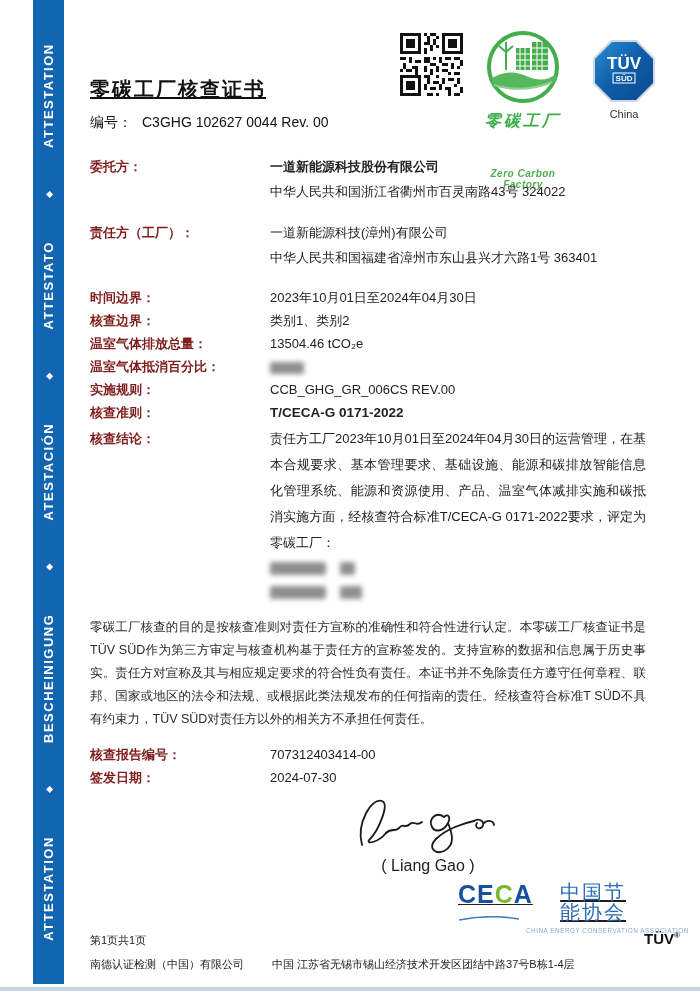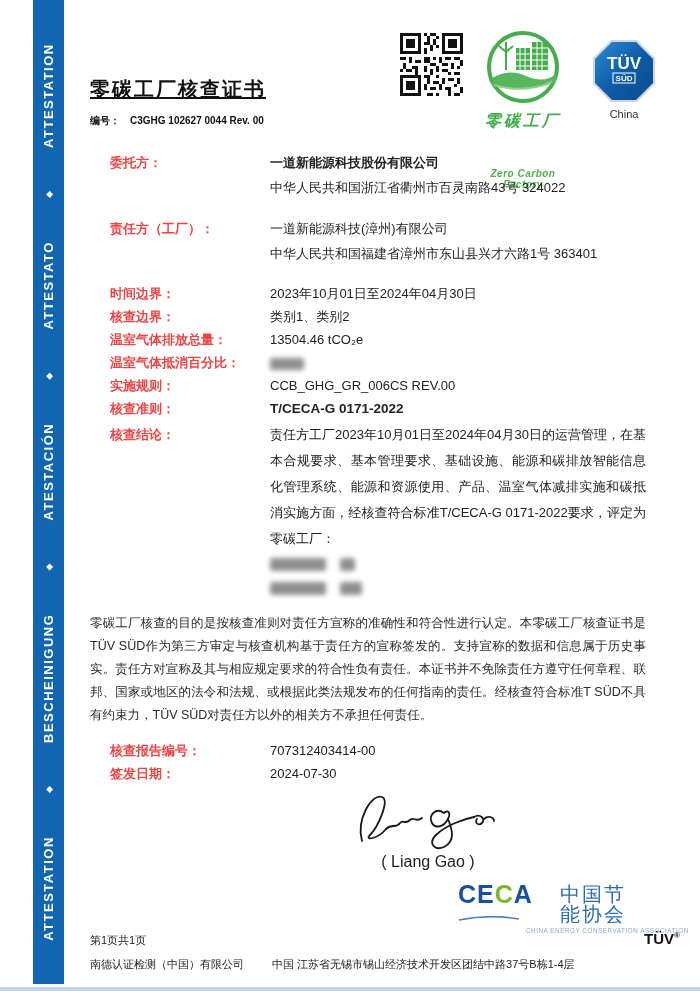--- a/index.html
+++ b/index.html
@@ -17,39 +17,39 @@
     position:absolute;top:0;left:0;width:984px;height:31px;
     transform:rotate(-90deg) translateX(-984px);transform-origin:0 0;
     display:flex;align-items:center;justify-content:space-evenly;
     color:#fff;font-weight:bold;font-size:13px;letter-spacing:1.5px;white-space:nowrap;
   }
   .sideband-inner .diamond{font-size:9px;letter-spacing:0;}
 
   
   .content{position:absolute;left:90px;top:76px;width:556px;}
   .doc-title{font-size:20px;font-weight:bold;letter-spacing:2px;color:#111;text-decoration:underline;}
-  .cert-no{margin-top:11px;font-size:10px;font-weight:bold;color:#111;}
+  .cert-no{margin-top:11px;font-size:14px;font-weight:normal;color:#111;}
   .cert-no .sp{display:inline-block;width:10px;}
 
   
   .qr{position:absolute;left:400px;top:33px;width:63px;height:63px;}
 
   
   .zcf{position:absolute;left:477px;top:30px;width:92px;text-align:center;}
   .zcf-title{margin-top:3px;font-size:16px;font-weight:bold;color:#3fae49;letter-spacing:3px;font-style:italic;}
   .zcf-sub{font-size:10px;font-weight:bold;color:#4db04f;letter-spacing:.5px;font-style:italic;margin-top:36px;}
 
   
   .tuv{position:absolute;left:588px;top:38px;width:72px;text-align:center;}
   .tuv-region{font-size:11px;color:#333;}
 
   
   .fields{margin-top:22px;}
   .frow{display:grid;grid-template-columns:180px 1fr;font-size:13px;line-height:23px;}
-  .frow .lbl{font-weight:bold;color:#ef4444;margin-left:20px;}
+  .frow .lbl{font-weight:bold;color:#7f1d1d;}
   .frow.block{margin-bottom:16px;line-height:25px;}
   .frow .val{color:#222;}
   .val .name{font-weight:bold;}
   .val.bold{font-weight:bold;font-size:13.5px;}
   .frow.conclusion{line-height:26px;margin-top:2px;}
   .frow.conclusion .val{text-align:justify;}
 
   .redact{display:inline-block;background:#8f8f8f;filter:blur(2.5px);border-radius:2px;vertical-align:middle;}
   .redact.pct{width:34px;height:12px;}
   .redact.l1a{width:56px;height:13px;}
@@ -62,21 +62,21 @@
   .disclaimer{margin-top:12px;font-size:12.5px;line-height:23px;color:#2a2a2a;text-align:justify;}
 
   
   .report{margin-top:12px;}
   .sig-wrap{margin-left:248px;margin-top:4px;width:180px;text-align:center;}
   .sig-svg{display:block;margin:0 auto;}
   .sig-name{font-size:16px;color:#222;margin-top:2px;}
 
   
   .ceca{position:absolute;left:458px;top:882px;width:190px;}
-  .ceca-top{display:flex;align-items:center;gap:8px;}
+  .ceca-top{display:flex;align-items:flex-start;gap:8px;text-decoration:underline;}
   .ceca-acro{font-size:25px;font-weight:bold;color:#17509e;letter-spacing:1px;line-height:1;}
   .ceca-acro .g{color:#7cb82f;}
   .ceca-cn{font-size:20px;color:#2c6cb5;letter-spacing:2px;line-height:1;}
   .ceca-sub{font-size:6.3px;color:#8fa8c4;letter-spacing:.55px;margin-top:2px;margin-left:68px;white-space:nowrap;}
   .ceca-swoosh{margin-top:1px;margin-left:0;width:62px;height:5px;}
 
   
   .footer{position:absolute;left:90px;top:933px;width:560px;font-size:11px;color:#222;}
   .footer .line2{margin-top:9px;display:flex;gap:28px;white-space:nowrap;}
   .tuv-mark{position:absolute;left:644px;top:930px;font-size:15px;font-weight:bold;color:#111;}

